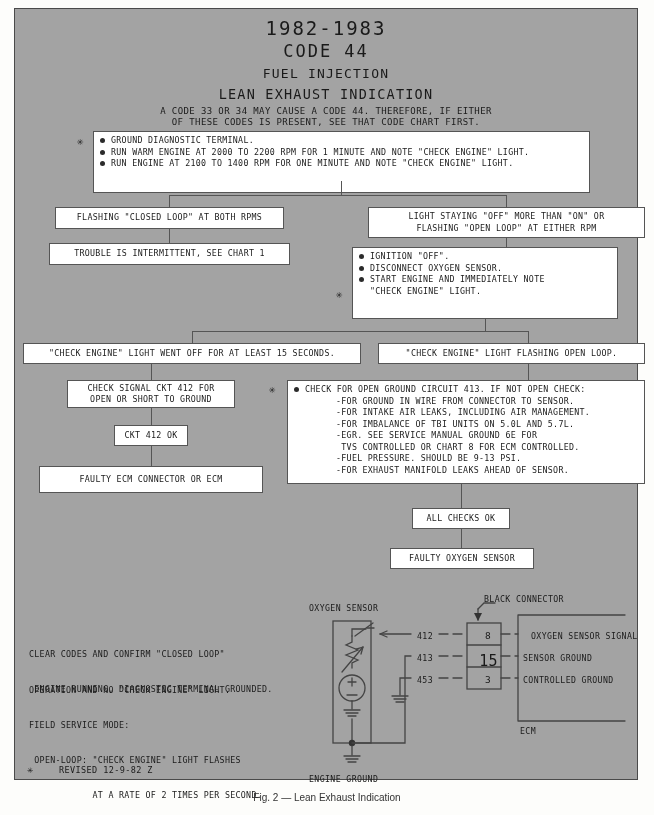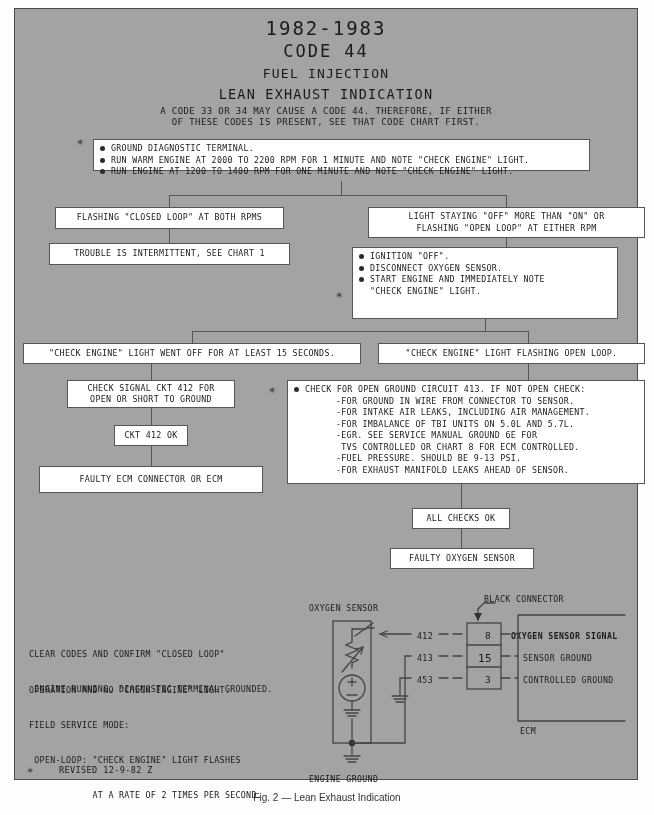--- a/index.html
+++ b/index.html
@@ -75,32 +75,32 @@
   <div class="abs t1">1982-1983</div>
   <div class="abs t2">CODE 44</div>
   <div class="abs t3">FUEL INJECTION</div>
   <div class="abs t4">LEAN EXHAUST INDICATION</div>
   <div class="abs t5">
     <span class="bline">A CODE 33 OR 34 MAY CAUSE A CODE 44. THEREFORE, IF EITHER</span>
     <span class="bline">OF THESE CODES IS PRESENT, SEE THAT CODE CHART FIRST.</span>
   </div>
 
   <div class="star" style="left:62px;top:127px;">✳</div>
-  <div class="box" style="left:78px;top:130px;width:497px;height:32px;">
+  <div class="box" style="left:78px;top:122px;width:497px;height:62px;">
     <div class="bullet-row">
       <span class="dot"></span>
       <span>GROUND DIAGNOSTIC TERMINAL.</span>
     </div>
     <div class="bullet-row">
       <span class="dot"></span>
       <span>RUN WARM ENGINE AT 2000 TO 2200 RPM FOR 1 MINUTE AND NOTE "CHECK ENGINE" LIGHT.</span>
     </div>
     <div class="bullet-row">
       <span class="dot"></span>
-      <span>RUN ENGINE AT 1200 TO 1400 RPM FOR ONE MINUTE AND NOTE "CHECK ENGINE" LIGHT.</span>
+      <span>RUN ENGINE AT 2100 TO 1400 RPM FOR ONE MINUTE AND NOTE "CHECK ENGINE" LIGHT.</span>
     </div>
   </div>
 
   <div class="vl" style="left:326px;top:172px;height:14px;"></div>
   <div class="hl" style="left:154px;top:186px;width:338px;"></div>
   <div class="vl" style="left:154px;top:186px;height:12px;"></div>
   <div class="vl" style="left:491px;top:186px;height:12px;"></div>
 
   <div class="box ctr" style="left:40px;top:198px;width:229px;height:22px;">FLASHING "CLOSED LOOP" AT BOTH RPMS</div>
   <div class="vl" style="left:154px;top:220px;height:14px;"></div>
@@ -187,24 +187,24 @@
   <div class="slab" style="left:294px;top:594px;">OXYGEN SENSOR</div>
   <div class="slab" style="left:294px;top:765px;">ENGINE GROUND</div>
   <div class="slab" style="left:469px;top:585px;">BLACK CONNECTOR</div>
   <div class="slab" style="left:505px;top:717px;">ECM</div>
 
   <div class="slab" style="left:402px;top:622px;">412</div>
   <div class="slab" style="left:402px;top:644px;">413</div>
   <div class="slab" style="left:402px;top:666px;">453</div>
 
   <div class="slab" style="left:463px;top:621px;width:20px;text-align:center;font-size:9.5px;">8</div>
-  <div class="slab" style="left:463px;top:643px;width:20px;text-align:left;font-size:11px;">15</div>
+  <div class="slab" style="left:463px;top:643px;width:20px;text-align:right;font-size:15px;">15</div>
   <div class="slab" style="left:463px;top:665px;width:20px;text-align:center;font-size:9.5px;">3</div>
 
-  <div class="slab" style="left:496px;top:622px;font-weight:bold;">OXYGEN SENSOR SIGNAL</div>
+  <div class="slab" style="left:516px;top:622px;">OXYGEN SENSOR SIGNAL</div>
   <div class="slab" style="left:508px;top:644px;">SENSOR GROUND</div>
   <div class="slab" style="left:508px;top:666px;">CONTROLLED GROUND</div>
 
   <svg style="position:absolute;left:0;top:0;width:624px;height:772px;pointer-events:none;" viewBox="0 0 624 772">
     <g stroke="#444" stroke-width="1.3" fill="none" stroke-linecap="round">
 
       <rect x="318" y="612" width="38" height="122"></rect>
 
       <path d="M337 627 L337 620 L351 620"></path>
       <path d="M358 614 L340 627"></path>

